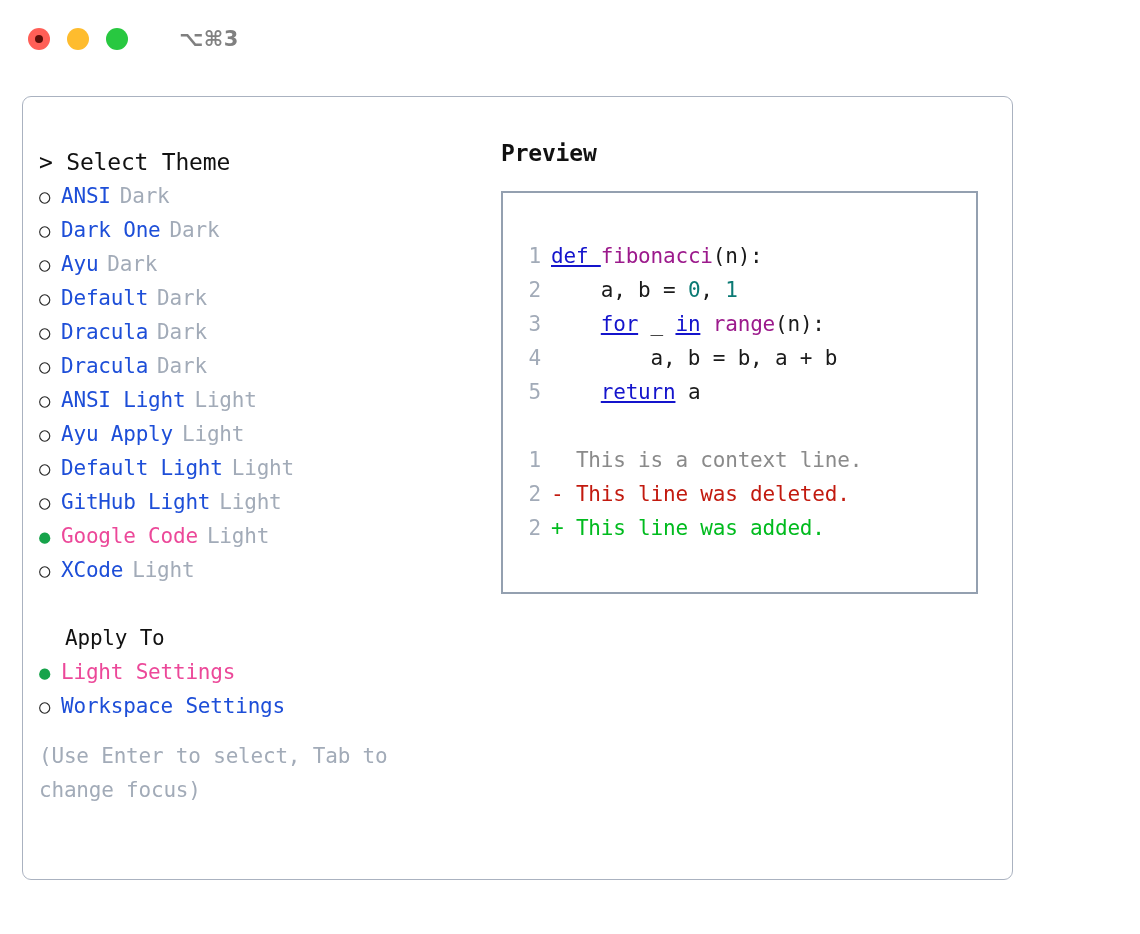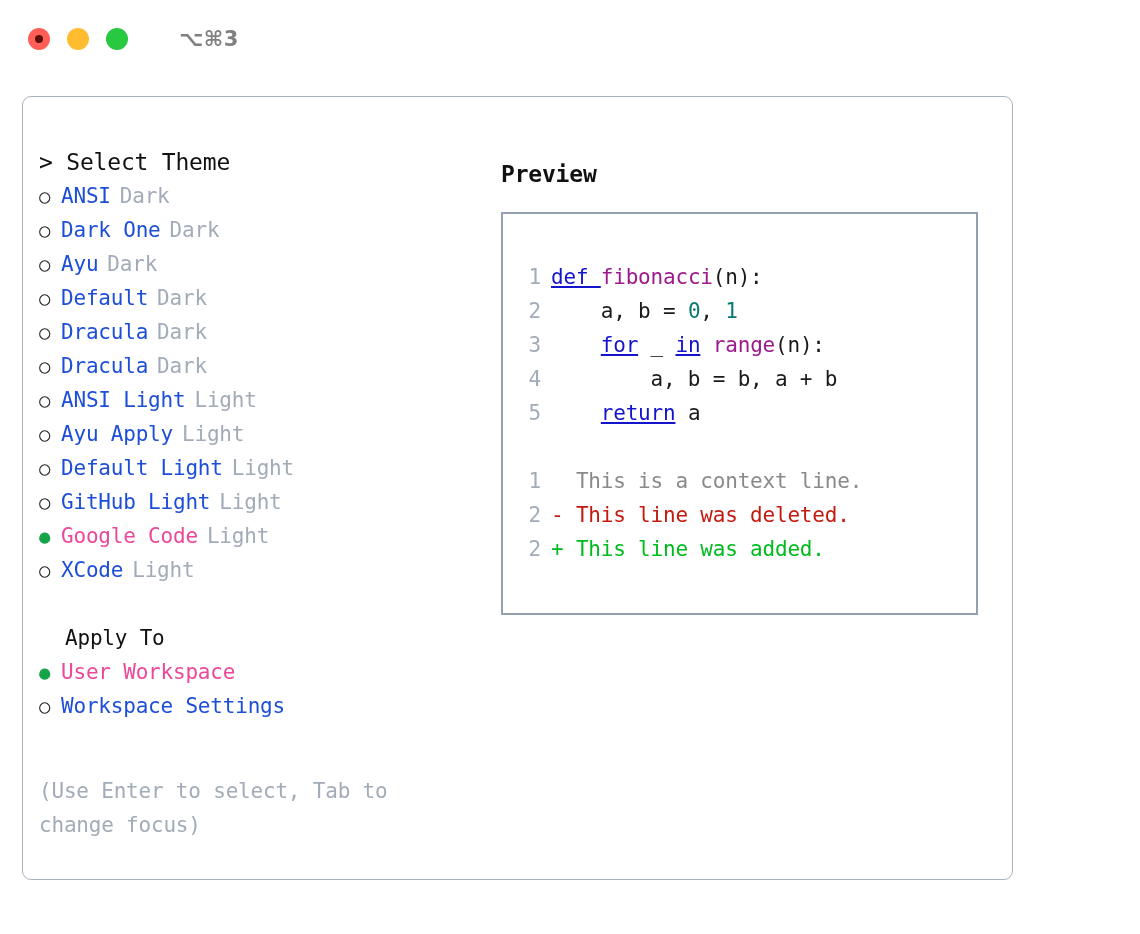--- a/index.html
+++ b/index.html
@@ -136,34 +136,34 @@
   .section-label {
     font-size: 21px;
     line-height: 34px;
     color: #111111;
     white-space: pre;
     padding-left: 26px;
     letter-spacing: -0.2px;
   }
 
   .hint-block {
-    margin-top: 51px;
+    margin-top: 16px;
     font-size: 21px;
     line-height: 34px;
     color: #a2abb8;
     white-space: pre-wrap;
     width: 400px;
     letter-spacing: -0.2px;
   }
 
   
   .right-col {
     position: absolute;
     left: 478px;
-    top: 60px;
+    top: 39px;
     width: 500px;
   }
   .preview-heading {
     font-size: 23px;
     font-weight: 700;
     color: #111111;
     line-height: 34px;
     white-space: pre;
     letter-spacing: -0.2px;
   }
@@ -244,21 +244,21 @@
             <li class="theme-item"><span class="bullet">○</span><span class="theme-name">GitHub Light</span><span class="theme-kind">Light</span></li>
             <li class="theme-item selected"><span class="bullet selected">●</span><span class="theme-name">Google Code</span><span class="theme-kind">Light</span></li>
             <li class="theme-item"><span class="bullet">○</span><span class="theme-name">XCode</span><span class="theme-kind">Light</span></li>
           </ul>
 
         <div class="section-gap"></div>
 
         <div class="section-label">Apply To</div>
 
         <ul class="theme-list" id="apply-to-list">
-            <li class="theme-item selected"><span class="bullet selected">●</span><span class="theme-name">User Workspace</span></li>
+            <li class="theme-item selected"><span class="bullet selected">●</span><span class="theme-name">Light Settings</span></li>
             <li class="theme-item"><span class="bullet">○</span><span class="theme-name">Workspace Settings</span></li>
           </ul>
 
         <div class="hint-block">(Use Enter to select, Tab to change focus)</div>
       </div>
 
       <div class="right-col">
         <div class="preview-heading">Preview</div>
 
         <div class="preview-box">

